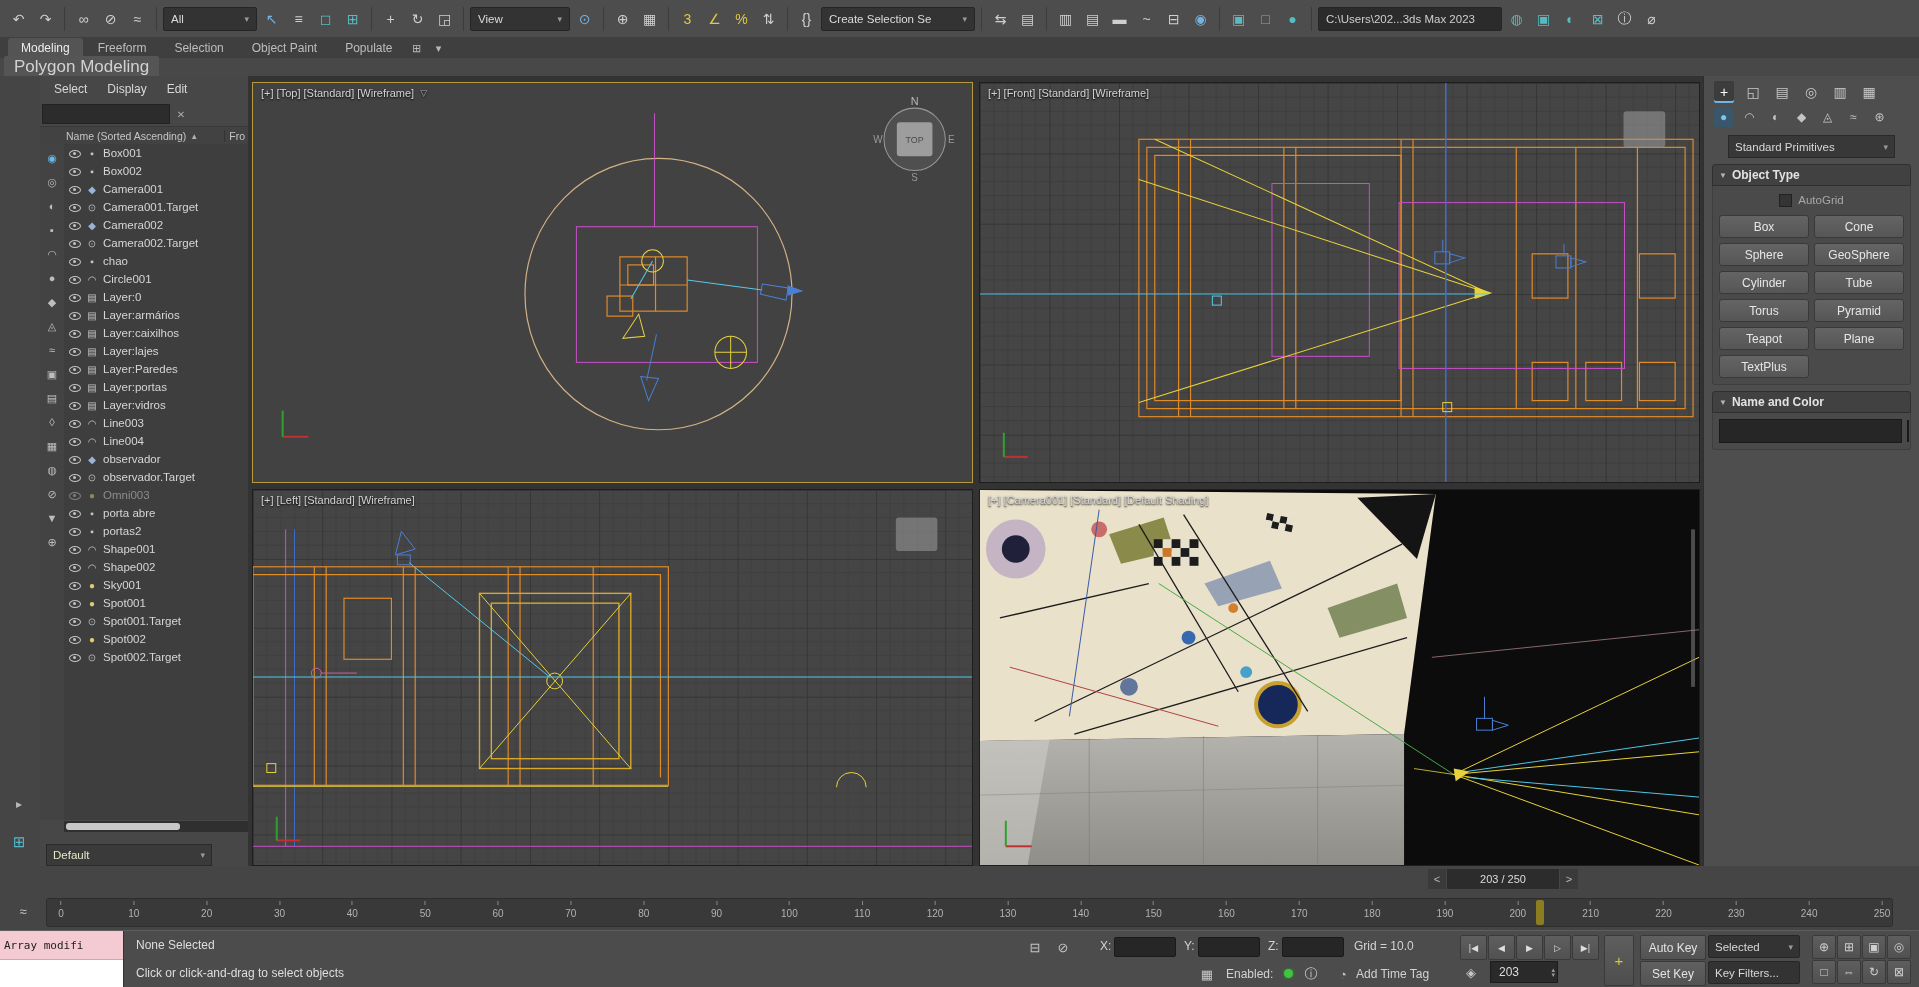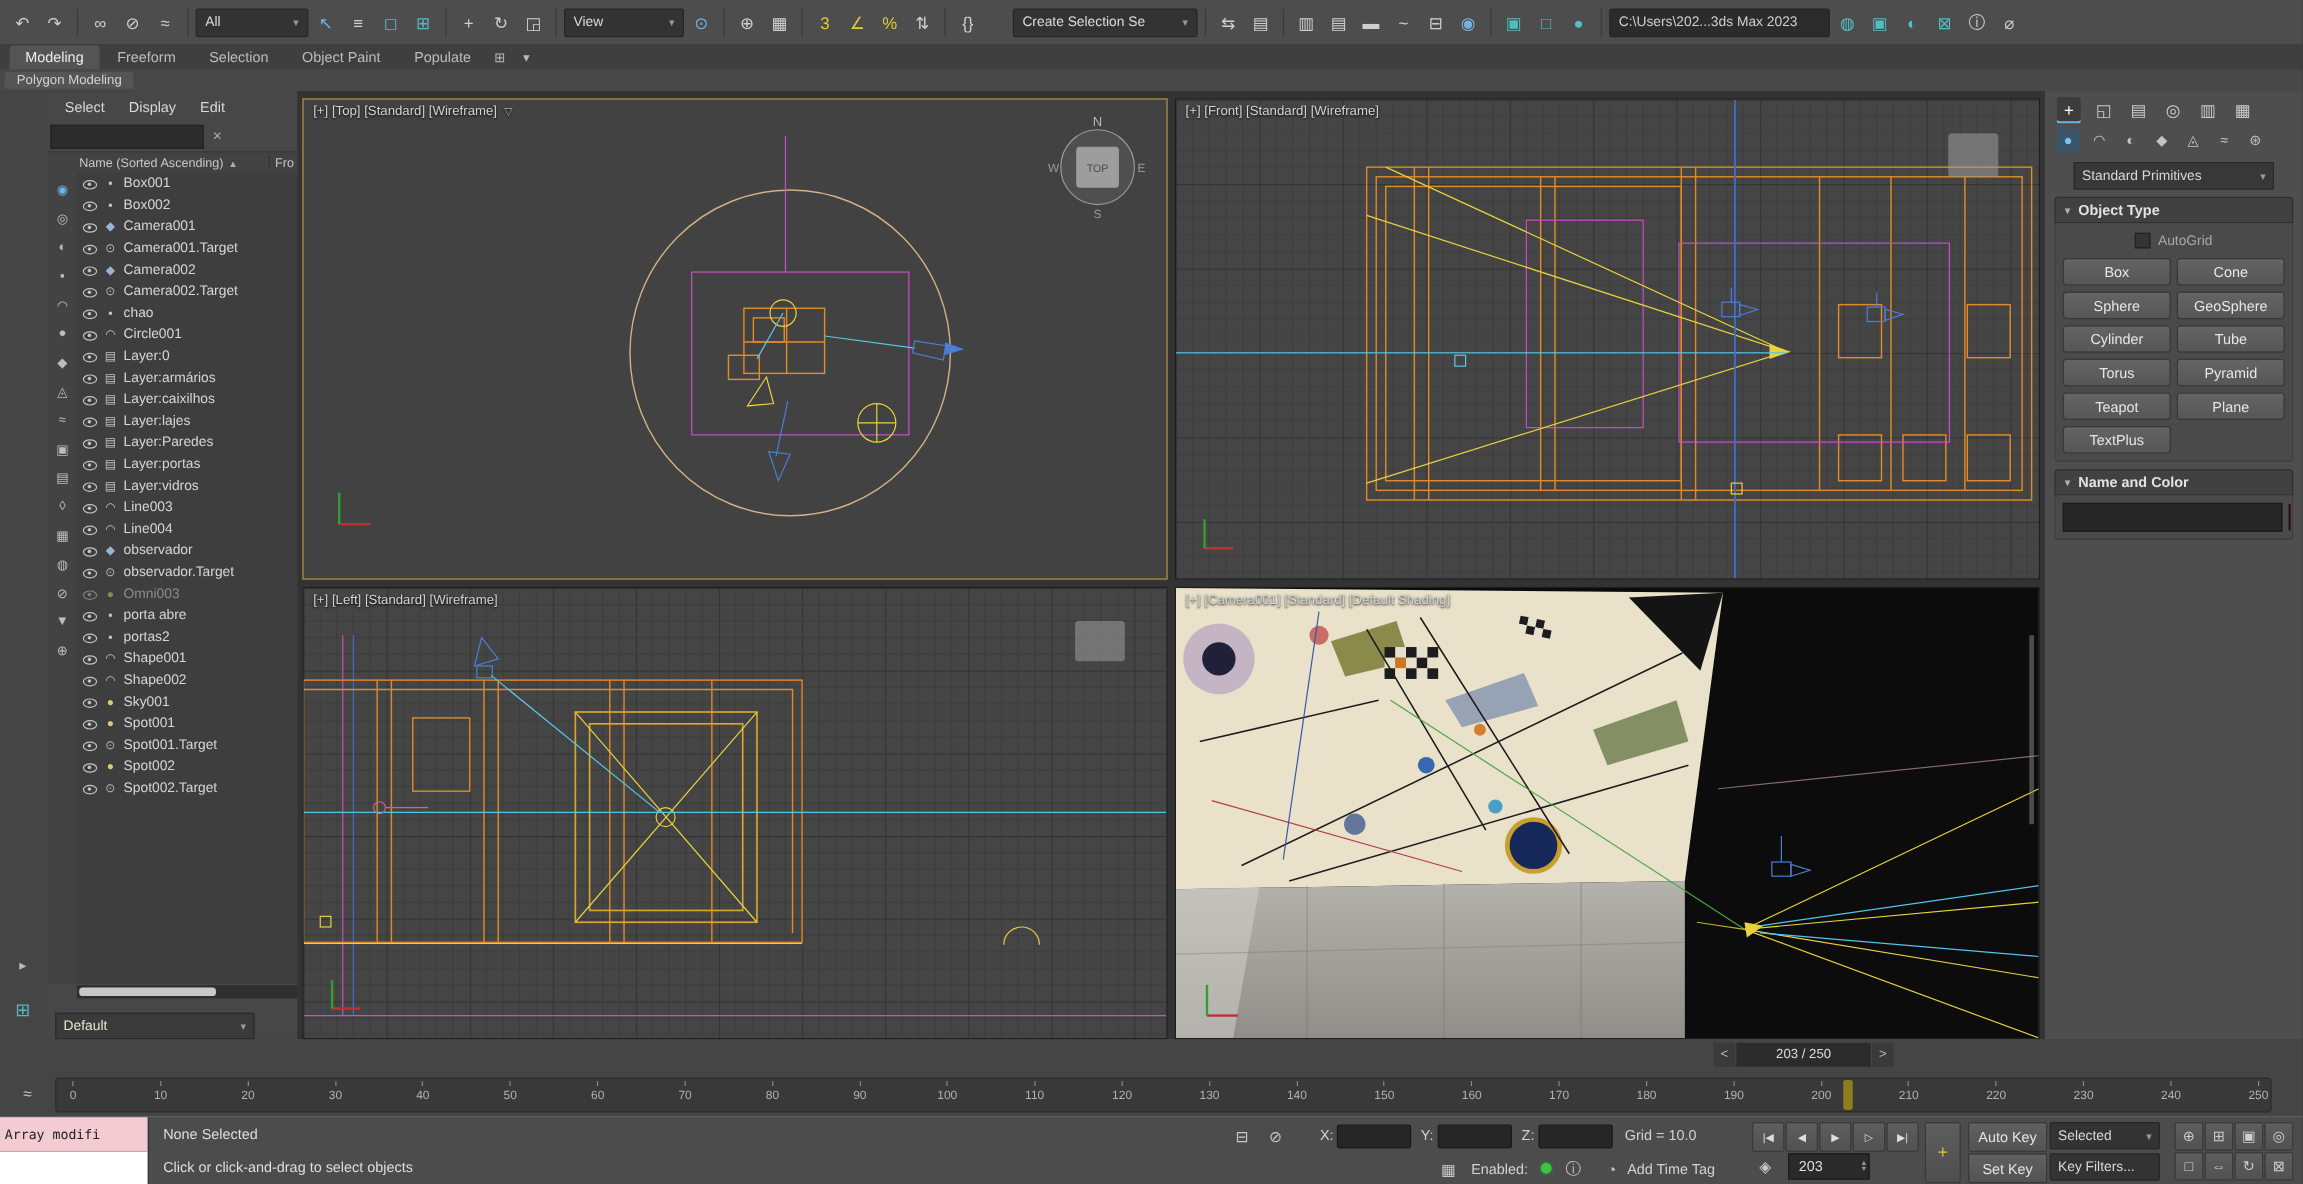--- a/index.html
+++ b/index.html
@@ -18,21 +18,21 @@
   .tb-dd .dd-label{flex:1;overflow:hidden;white-space:nowrap}
   .dd-arrow{color:#9a9a9a;font-size:9px;margin-left:auto}
   
   .ribbon-tabs-bar{position:absolute;left:0;top:37px;right:0;height:21px;background:#3f3f3f;display:flex;align-items:flex-end;padding-left:8px}
   .rtabs{display:flex;align-items:flex-end;gap:2px}
   .rtab{padding:3px 13px 3px;font-size:12px;color:#bdbdbd;border-radius:3px 3px 0 0;cursor:default}
   .rtab.on{background:#545454;color:#ededed}
   .r-ico{width:22px;color:#b8b8b8;font-size:11px;text-align:center;padding-bottom:3px}
   .ribbon-sub{position:absolute;left:0;top:58px;right:0;height:18px;background:#484848;border-bottom:1px solid #333;
               display:flex;align-items:center;padding-left:4px}
-  .sub-tab{font-size:11px;color:#d2d2d2;background:#555;padding:1px 10px;border-radius:2px}
+  .sub-tab{font-size:17px;color:#d2d2d2;background:#555;padding:1px 10px;border-radius:2px}
   
   .main{position:absolute;left:0;top:76px;right:0;height:790px;background:#3c3c3c}
   .left-strip{position:absolute;left:0;top:0;bottom:0;width:40px;background:#454545;border-right:1px solid #3a3a3a}
   .ls-ico{position:absolute;left:9px;width:20px;height:20px;display:flex;align-items:center;justify-content:center;color:#b8b8b8;font-size:12px}
   .ls-ico.teal{color:#55b8c8;font-size:15px}
   
   .explorer{position:absolute;left:40px;top:0;bottom:0;width:208px;background:#474747;border-right:1px solid #2e2e2e}
   .sx-menu{height:26px;display:flex;align-items:center;gap:20px;padding-left:14px;font-size:12px;color:#d8d8d8}
   .sx-search{height:24px;display:flex;align-items:center;gap:3px;padding-left:2px}
   .sx-search input{width:118px;height:18px;background:#2c2c2c;border:1px solid #222;color:#ddd;font-size:11px;padding:0 4px}
@@ -76,21 +76,21 @@
   .cp-tab.on{background:#3c3c3c;color:#fff;box-shadow:inset 0 -2px 0 #6ab8ea}
   .cp-cats{height:24px;display:flex;align-items:center;gap:7px;padding:0 10px}
   .cp-cat{width:19px;height:19px;display:flex;align-items:center;justify-content:center;color:#c4c4c4;font-size:12px;border-radius:2px}
   .cp-cat.on{background:#39566b;color:#7cc4f0}
   .cp-dd{margin:6px 24px;height:21px;background:#383838;border:1px solid #2a2a2a;display:flex;align-items:center;padding:0 6px;font-size:11.5px;color:#d8d8d8}
   .rollout{margin:6px 8px}
   .r-head{height:20px;background:#414141;border:1px solid #2f2f2f;border-radius:3px 3px 0 0;display:flex;align-items:center;
           padding-left:6px;font-weight:bold;font-size:12px;color:#e2e2e2;gap:5px}
   .r-arrow{font-size:8px;color:#b4b4b4}
   .r-body{background:#4a4a4a;border:1px solid #3e3e3e;border-top:none;padding:6px;border-radius:0 0 3px 3px}
-  .ag-row{display:flex;align-items:center;justify-content:center;gap:6px;margin:2px 0 8px}
+  .ag-row{display:flex;align-items:flex-start;justify-content:center;gap:6px;margin:2px 0 8px}
   .cb{width:11px;height:11px;background:#343434;border:1px solid #222}
   .ag-label{font-size:11.5px;color:#a8a8a8}
   .ot-grid{display:grid;grid-template-columns:1fr 1fr;gap:5px}
   .ot-btn{height:23px;background:linear-gradient(#646464,#565656);border:1px solid #393939;border-radius:3px;
           color:#e6e6e6;font-size:12px;font-family:"Liberation Sans",sans-serif;cursor:default}
   .nc-row{display:flex;gap:5px;align-items:center}
   .nc-input{flex:1;height:20px;background:#262626;border:1px solid #1a1a1a;color:#ddd}
   .nc-swatch{width:26px;height:20px;border:1px solid #181818}
   
   .frame-strip{position:absolute;left:0;right:0;top:866px;height:27px;background:#454545}
@@ -167,21 +167,21 @@
       <span class="tb-sep"></span>
       <span class="tb-ico">⊕</span>
       <span class="tb-ico">▦</span>
       <span class="tb-sep"></span>
       <span class="tb-ico c-y">3</span>
       <span class="tb-ico c-y">∠</span>
       <span class="tb-ico c-y">%</span>
       <span class="tb-ico">⇅</span>
       <span class="tb-sep"></span>
       <span class="tb-ico">{}</span>
-      <span class="tb-dd" style="width: 138px; margin-left: 23px;">
+      <span class="tb-dd" style="width: 138px;">
         <span class="dd-label">Create Selection Se</span>
         <span class="dd-arrow">▾</span>
       </span>
       <span class="tb-sep"></span>
       <span class="tb-ico">⇆</span>
       <span class="tb-ico">▤</span>
       <span class="tb-sep"></span>
       <span class="tb-ico">▥</span>
       <span class="tb-ico">▤</span>
       <span class="tb-ico">▬</span>

